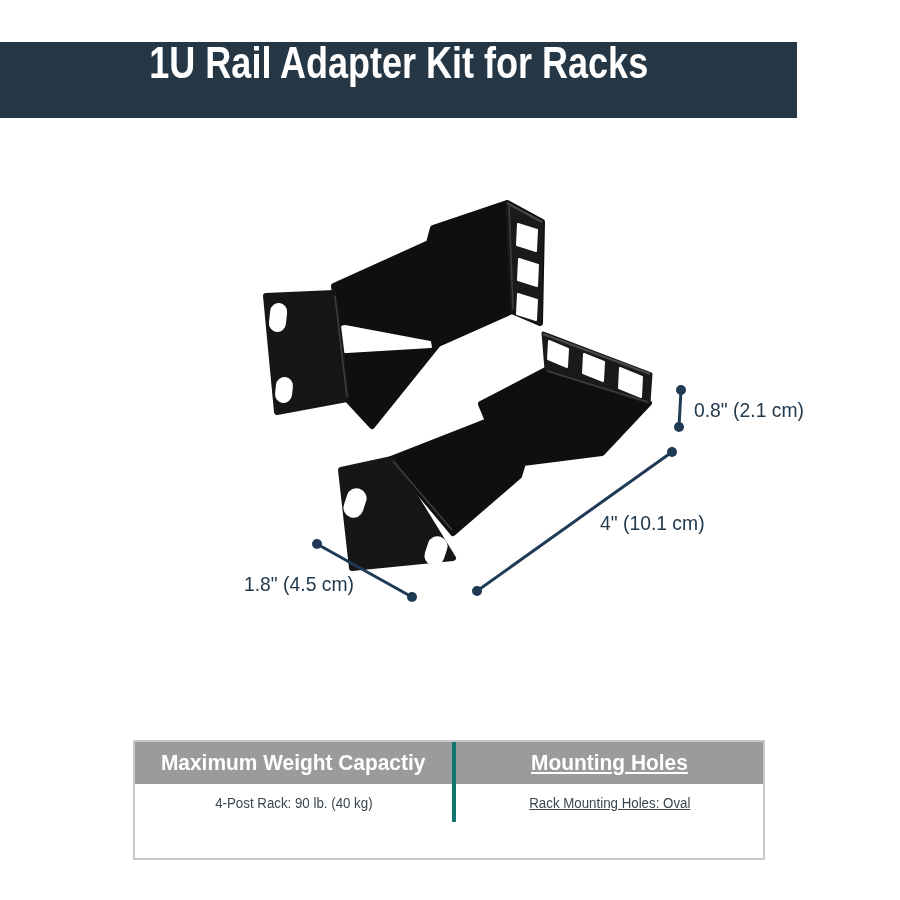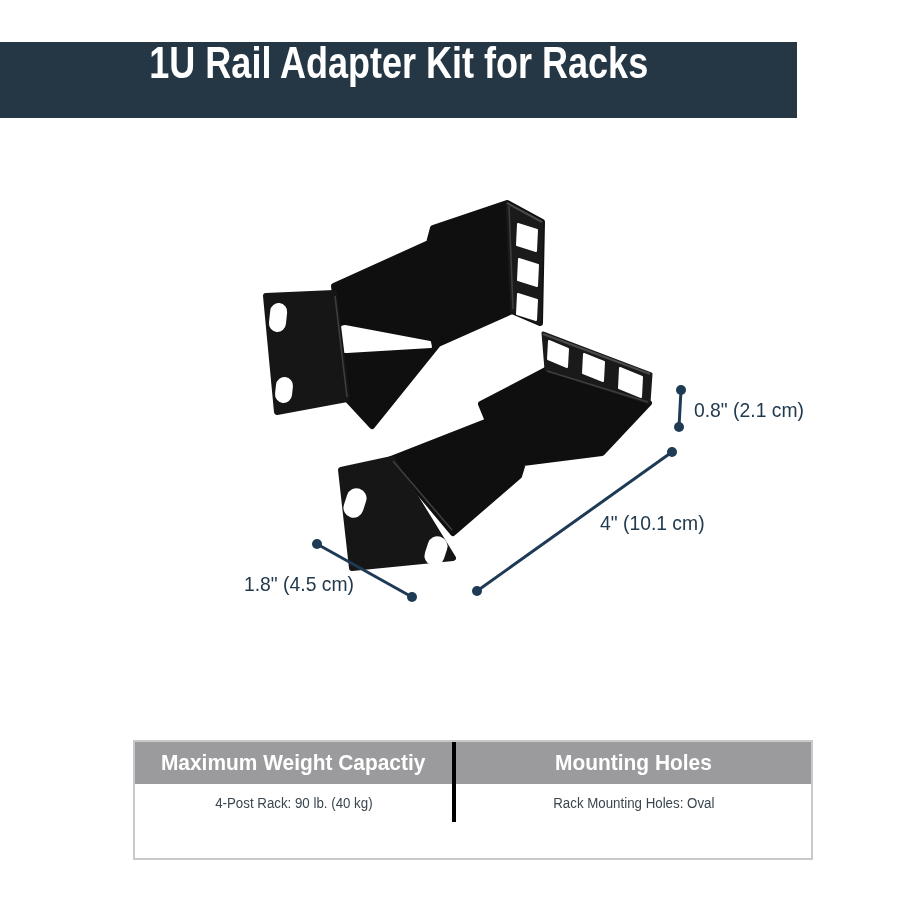--- a/index.html
+++ b/index.html
@@ -32,34 +32,34 @@
   .dim-line { stroke:var(--annotation,#1e3a55); stroke-width:3; }
   .dim-dot  { fill:var(--annotation,#1e3a55); }
   
   .dim-label {
     position:absolute; color:var(--annotation-text,#223a4e);
     font-size:21px; line-height:1.1; white-space:nowrap;
     transform:scaleX(0.92); transform-origin:left top;
   }
   
   .spec-table {
-    position:absolute; left:133px; top:740px; width:680px;
+    position:absolute; left:133px; top:740px; width:632px;
     display:grid; grid-template-columns:317px 1fr; grid-template-rows:42px 38px 36px;
     background:#ffffff; border:2px solid var(--table-border,#c9c9c9);
     box-sizing:border-box;
   }
   .cell { display:flex; align-items:center; justify-content:center; }
   .cell span { white-space:nowrap; transform:scaleX(0.95); transform-origin:center center; }
   .th {
     background:var(--table-header-bg,#9b9b9d);
     color:var(--table-header-text,#ffffff);
     font-weight:bold; font-size:22px;
   }
   .td { color:var(--table-body-text,#3a4650); font-size:14px; }
-  .c2 { border-left:4px solid #000000; box-sizing:border-box; }
+  .c2 { border-left:4px solid #0f766e; box-sizing:border-box;text-decoration:underline; }
   .td.c1.r2 { border-top:1.5px solid #b5b5b5; }
 </style>
 </head>
 <body>
 
 <div class="stage">
 
   <header class="banner">
     <h1>1U Rail Adapter Kit for Racks</h1>
   </header>

